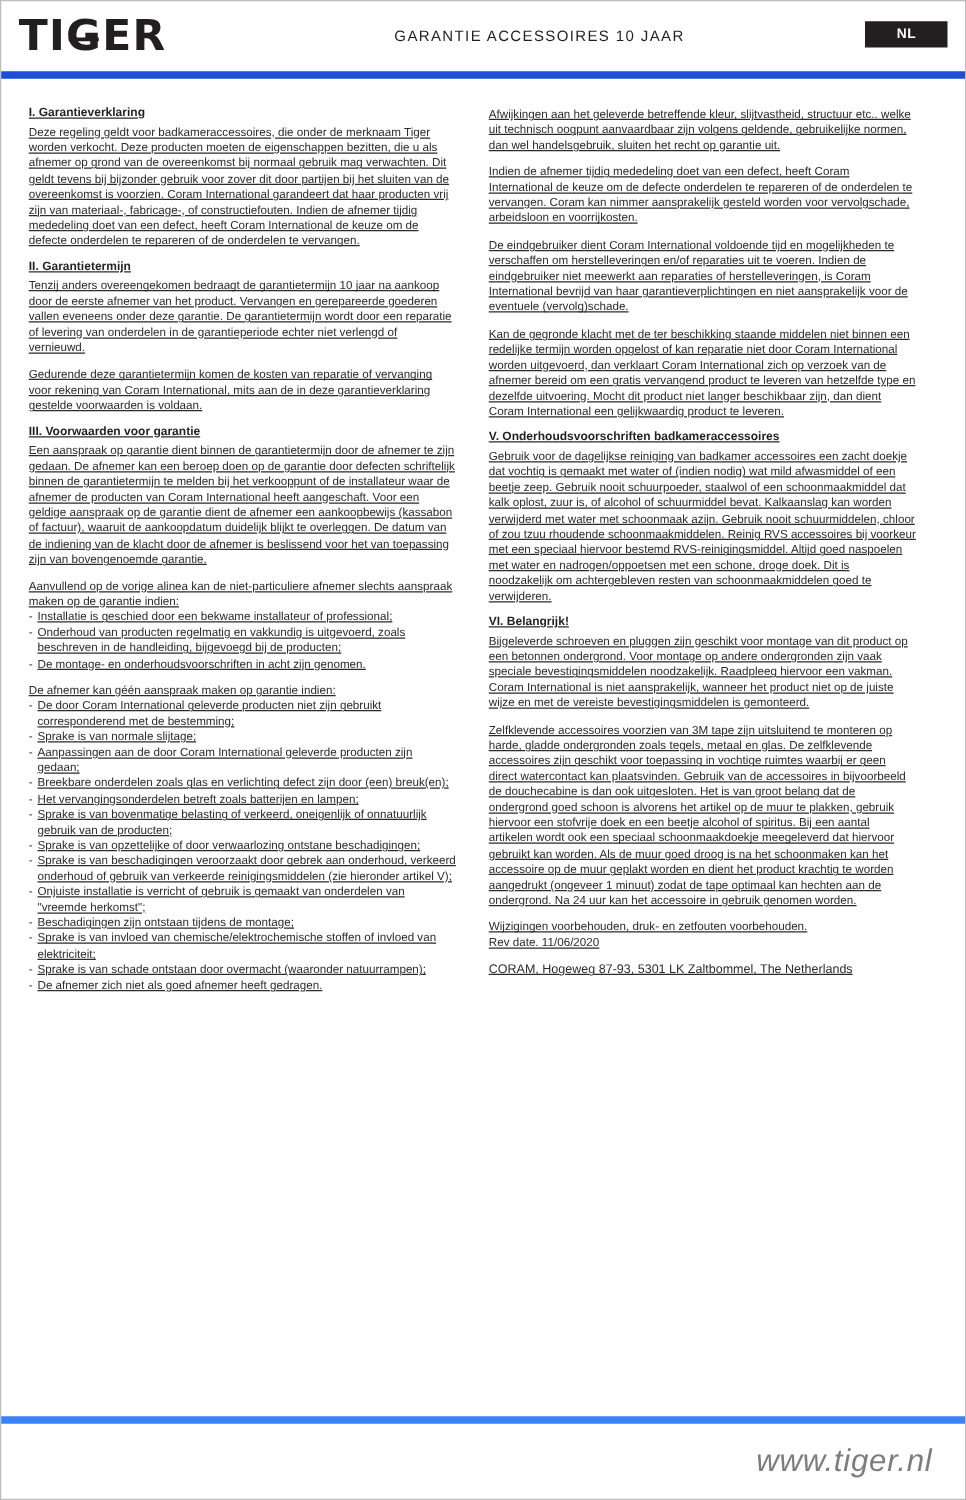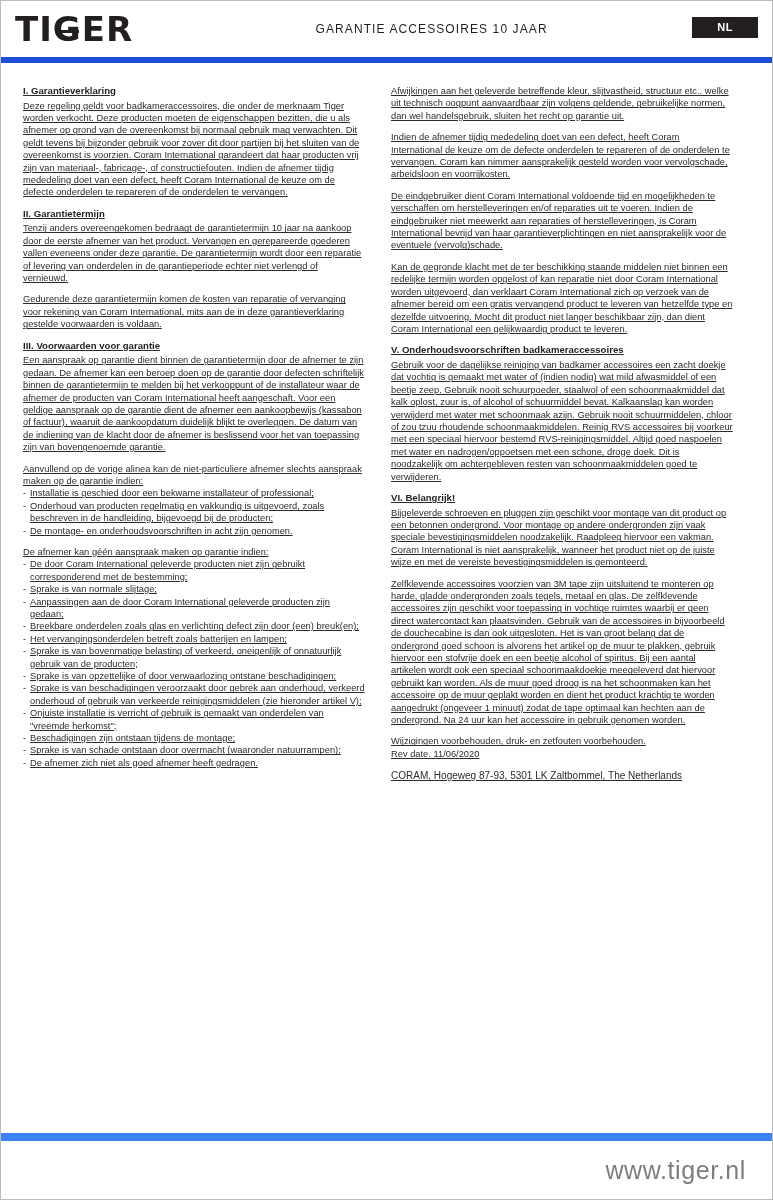--- a/index.html
+++ b/index.html
@@ -124,25 +124,26 @@
     line-height: 12.4px;
   }
 
   
   .footer {
     position: absolute;
     left: 0;
     right: 0;
     bottom: 0;
     height: 66px;
-    border-top: 8px solid #3b82f6;
+    border-top: 6px solid #3b82f6;
     display: flex;
     align-items: center;
     justify-content: flex-end;
     padding-right: 26px;
+    font-style: italic;
   }
   .footer .url {
     font-size: 25px;
     color: #7d7d7d;
     letter-spacing: 0.6px;
     font-family: "Liberation Sans", sans-serif;
   }
 </style>
 </head>
 <body>
@@ -182,20 +183,21 @@
         <li>De door Coram International geleverde producten niet zijn gebruikt corresponderend met de bestemming;</li>
         <li>Sprake is van normale slijtage;</li>
         <li>Aanpassingen aan de door Coram International geleverde producten zijn gedaan;</li>
         <li>Breekbare onderdelen zoals glas en verlichting defect zijn door (een) breuk(en);</li>
         <li>Het vervangingsonderdelen betreft zoals batterijen en lampen;</li>
         <li>Sprake is van bovenmatige belasting of verkeerd, oneigenlijk of onnatuurlijk gebruik van de producten;</li>
         <li>Sprake is van opzettelijke of door verwaarlozing ontstane beschadigingen;</li>
         <li>Sprake is van beschadigingen veroorzaakt door gebrek aan onderhoud, verkeerd onderhoud of gebruik van verkeerde reinigingsmiddelen (zie hieronder artikel V);</li>
         <li>Onjuiste installatie is verricht of gebruik is gemaakt van onderdelen van "vreemde herkomst";</li>
         <li>Beschadigingen zijn ontstaan tijdens de montage;</li>
+        <li>Sprake is van invloed van chemische/elektrochemische stoffen of invloed van elektriciteit;</li>
         <li>Sprake is van schade ontstaan door overmacht (waaronder natuurrampen);</li>
         <li>De afnemer zich niet als goed afnemer heeft gedragen.</li>
       </ul>
     </div>
 
     <div class="col">
       <p class="para">Afwijkingen aan het geleverde betreffende kleur, slijtvastheid, structuur etc.. welke uit technisch oogpunt aanvaardbaar zijn volgens geldende, gebruikelijke normen, dan wel handelsgebruik, sluiten het recht op garantie uit.</p>
 
       <p class="para">Indien de afnemer tijdig mededeling doet van een defect, heeft Coram International de keuze om de defecte onderdelen te repareren of de onderdelen te vervangen. Coram kan nimmer aansprakelijk gesteld worden voor vervolgschade, arbeidsloon en voorrijkosten.</p>
       <p class="para">De eindgebruiker dient Coram International voldoende tijd en mogelijkheden te verschaffen om herstelleveringen en/of reparaties uit te voeren. Indien de eindgebruiker niet meewerkt aan reparaties of herstelleveringen, is Coram International bevrijd van haar garantieverplichtingen en niet aansprakelijk voor de eventuele (vervolg)schade.</p>

